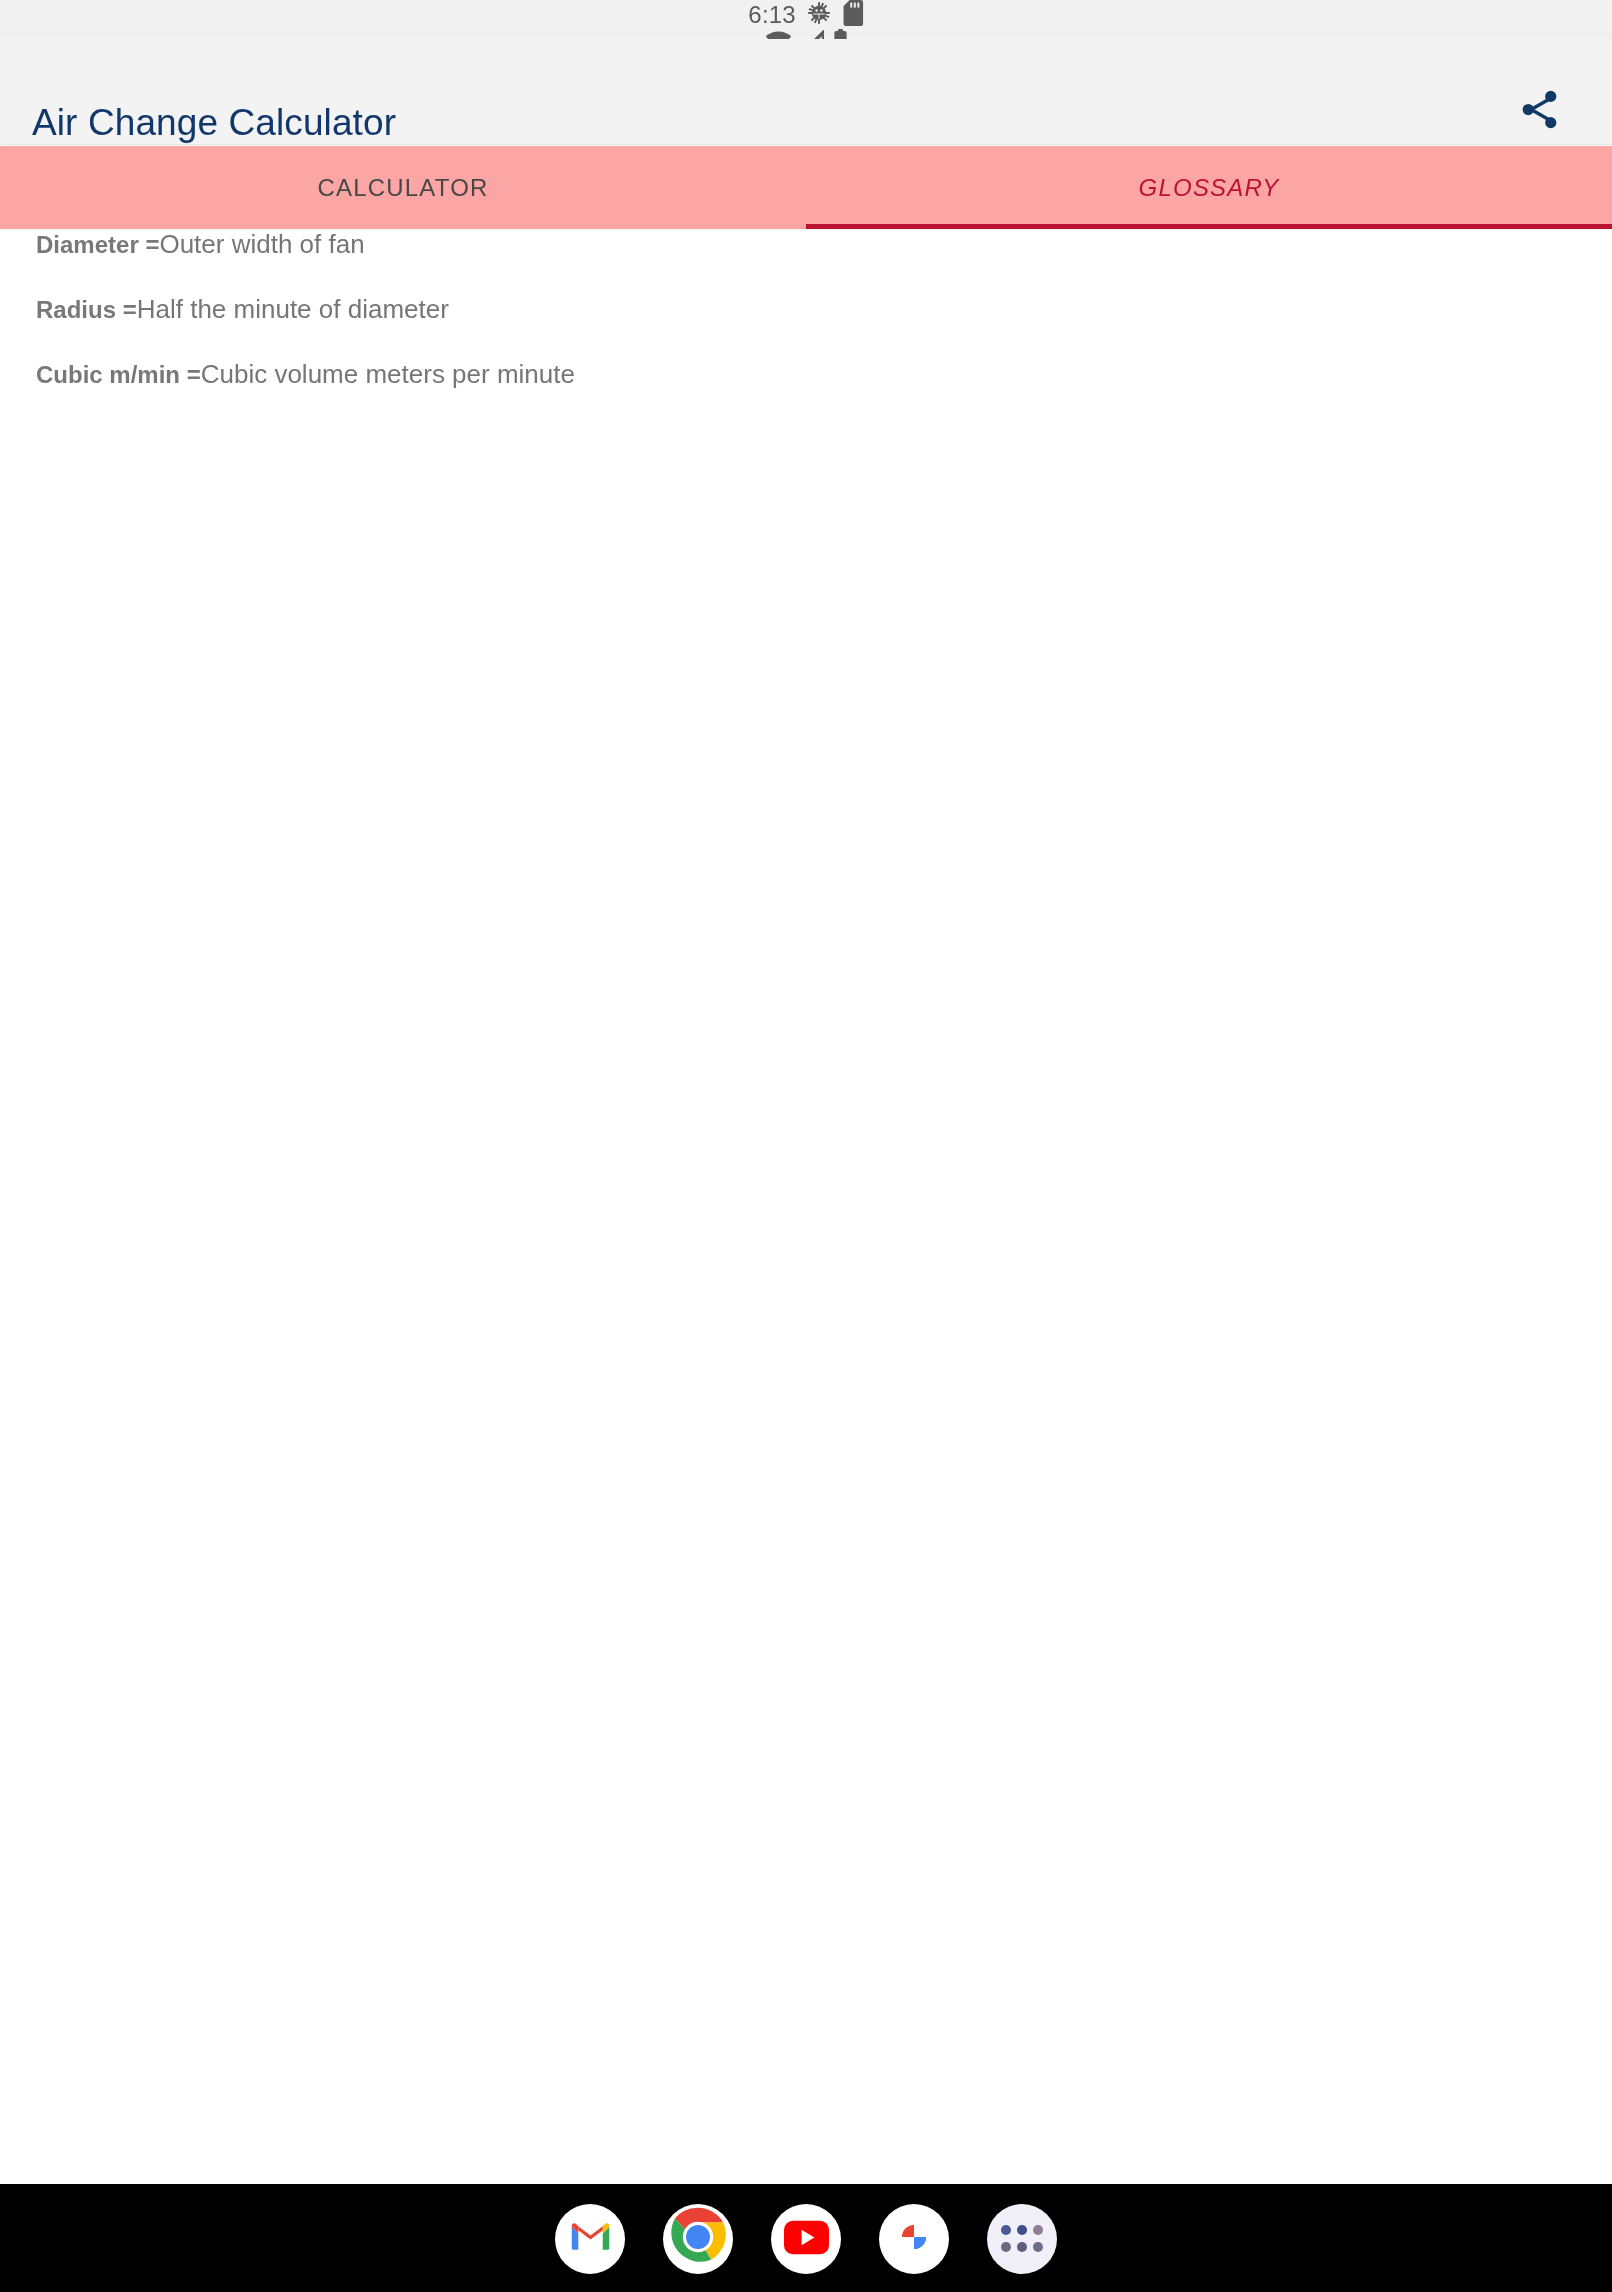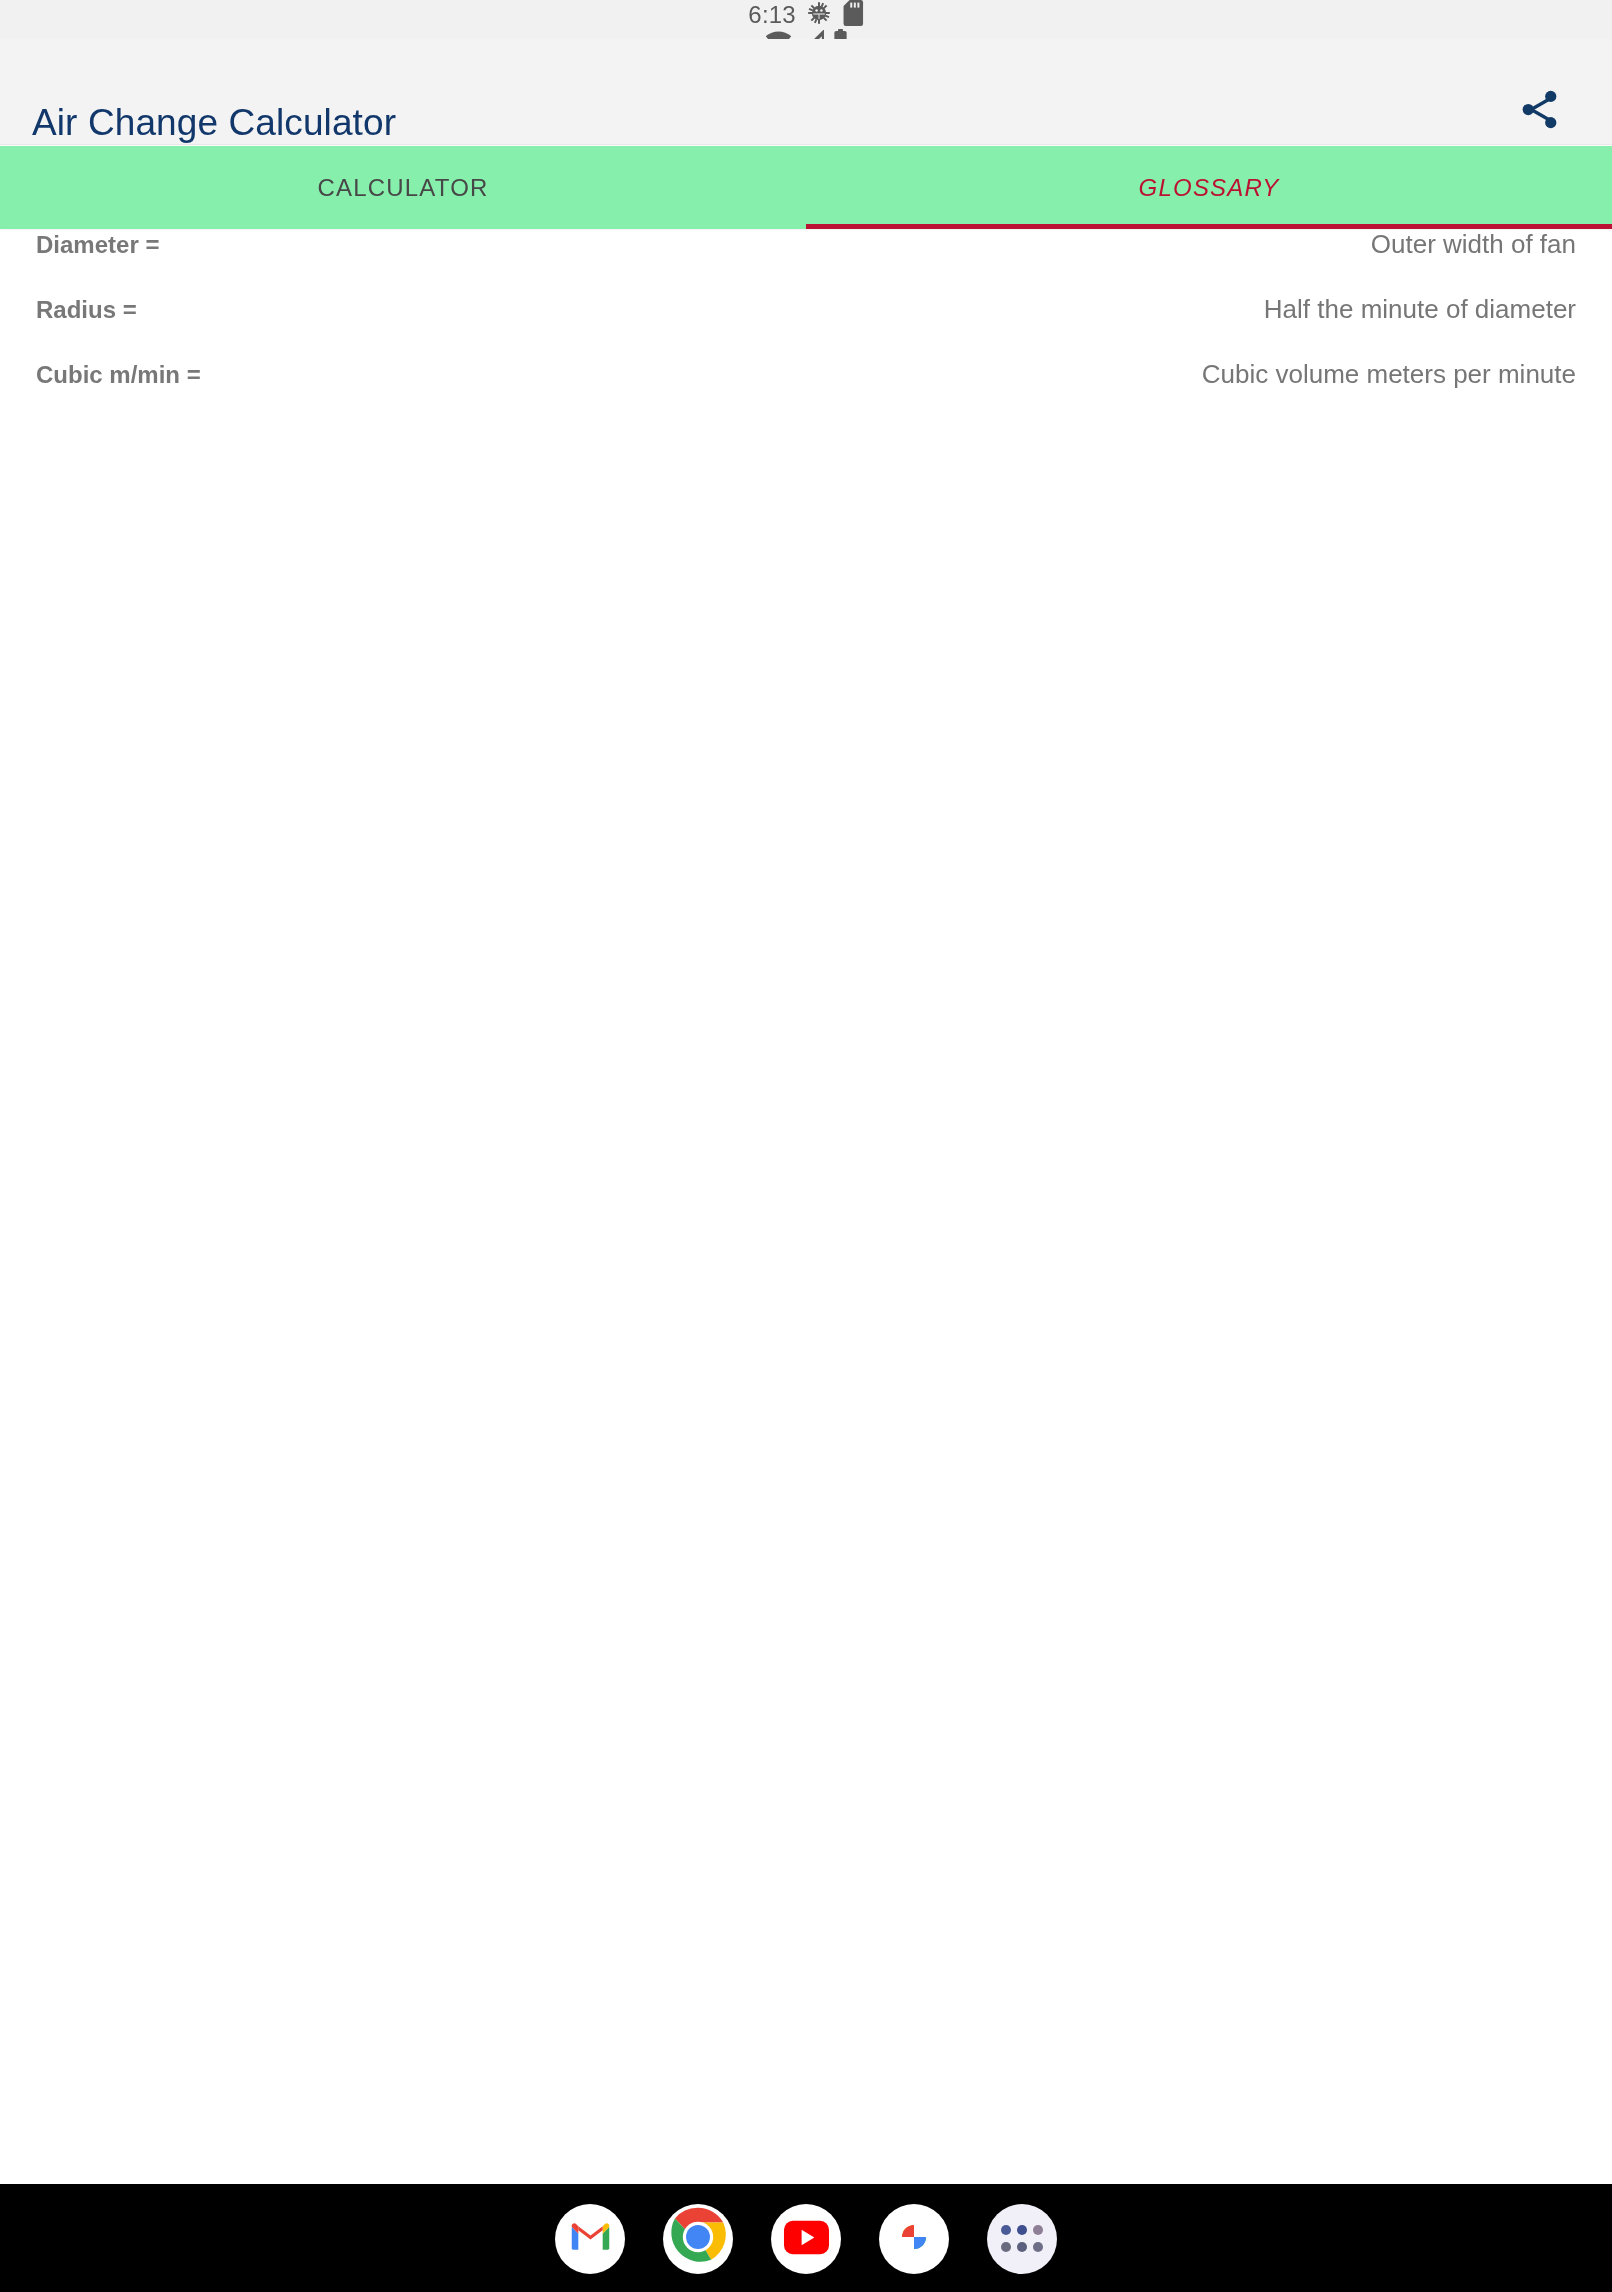--- a/index.html
+++ b/index.html
@@ -76,21 +76,21 @@
     justify-content: center;
     margin-right: 7.2px;
   }
 
   
   #tab-bar {
     position: absolute;
     top: 146px; left: 0;
     width: 1612px;
     height: 83px;
-    background: #86efac;
+    background: #fca5a5;
     display: flex;
     box-shadow: 0 0.9px 2.7px rgba(0,0,0,0.10);
   }
   .tab {
     flex: 1 1 50%;
     display: flex;
     align-items: center;
     justify-content: center;
     position: relative;
     font-size: 24px;
@@ -109,21 +109,21 @@
 
   
   #glossary-list {
     position: absolute;
     top: 229px; left: 0;
     width: 1612px;
   }
   .glossary-row {
     display: flex;
     align-items: baseline;
-    justify-content: space-between;
+    justify-content: flex-start;
     height: 65px;
     padding: 0 36px 0 36px;
     box-sizing: border-box;
   }
   .term {
     font-size: 24px;
     font-weight: bold;
     color: #787878;
     white-space: nowrap;
   }

